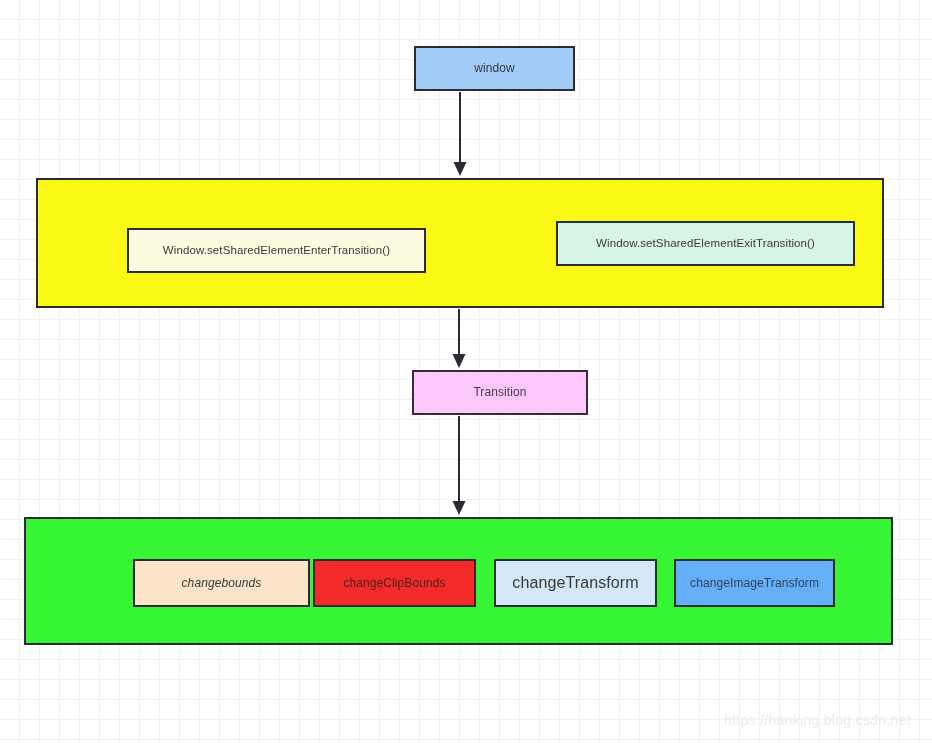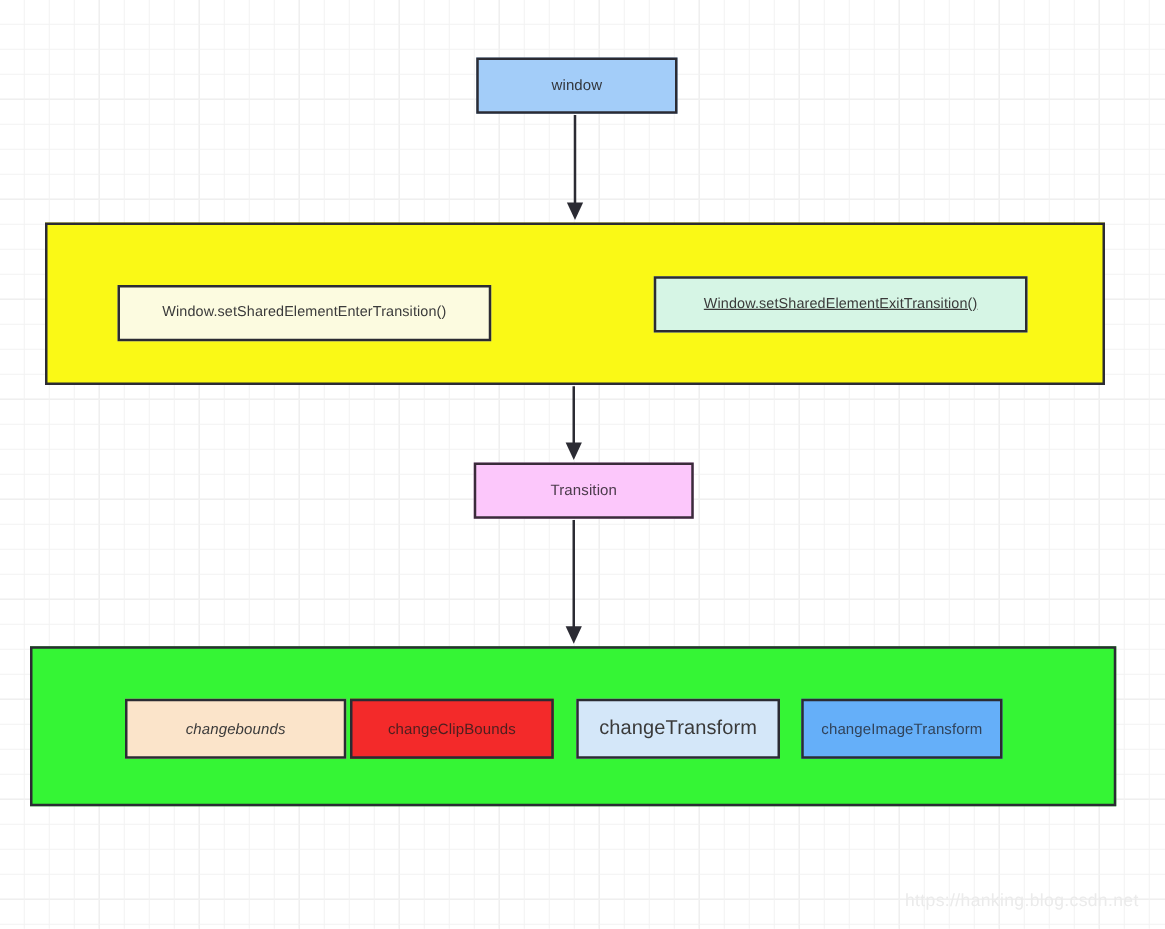--- a/index.html
+++ b/index.html
@@ -34,20 +34,21 @@
     display: flex;
     align-items: center;
     justify-content: center;
     text-align: center;
     color: #333333;
     font-size: 11.5px;
     line-height: 1.2;
     letter-spacing: 0.1px;
     padding: 2px 18px;
     white-space: nowrap;
+    margin-left: 33px;
   }
 
   
   .group {
     position: absolute;
     border: 2px solid #2b2b33;
   }
 
   
   #arrows {
@@ -97,21 +98,21 @@
   </svg>
 
   <div class="node" id="node-0" style="left: 381px; top: 46px; width: 161px; height: 45px; background: rgb(163, 205, 249); border-color: rgb(43, 43, 51); color: rgb(51, 55, 61); font-size: 12px;">
     <span>window</span>
   </div>
 
   <div class="node" id="node-1" style="left: 94px; top: 228px; width: 299px; height: 45px; background: rgb(252, 251, 224); border-color: rgb(43, 43, 51); color: rgb(58, 58, 58); font-size: 11.5px;">
     <span>Window.setSharedElementEnterTransition()</span>
   </div>
 
-  <div class="node" id="node-2" style="left: 523px; top: 221px; width: 299px; height: 45px; background: rgb(214, 245, 229); border-color: rgb(43, 43, 51); color: rgb(58, 58, 58); font-size: 11.5px; text-decoration: underline;">
+  <div class="node" id="node-2" style="left: 523px; top: 221px; width: 299px; height: 45px; background: rgb(214, 245, 229); border-color: rgb(43, 43, 51); color: rgb(58, 58, 58); font-size: 11.5px;">
     <span>Window.setSharedElementExitTransition()</span>
   </div>
 
   <div class="node" id="node-3" style="left: 379px; top: 370px; width: 176px; height: 45px; background: rgb(252, 199, 251); border-color: rgb(58, 43, 58); color: rgb(74, 58, 74); font-size: 12px;">
     <span>Transition</span>
   </div>
 
   <div class="node" id="node-4" style="left: 100px; top: 559px; width: 177px; height: 48px; background: rgb(251, 228, 202); border-color: rgb(43, 43, 51); color: rgb(58, 58, 58); font-size: 12px; font-style: italic;">
     <span>changebounds</span>
   </div>

